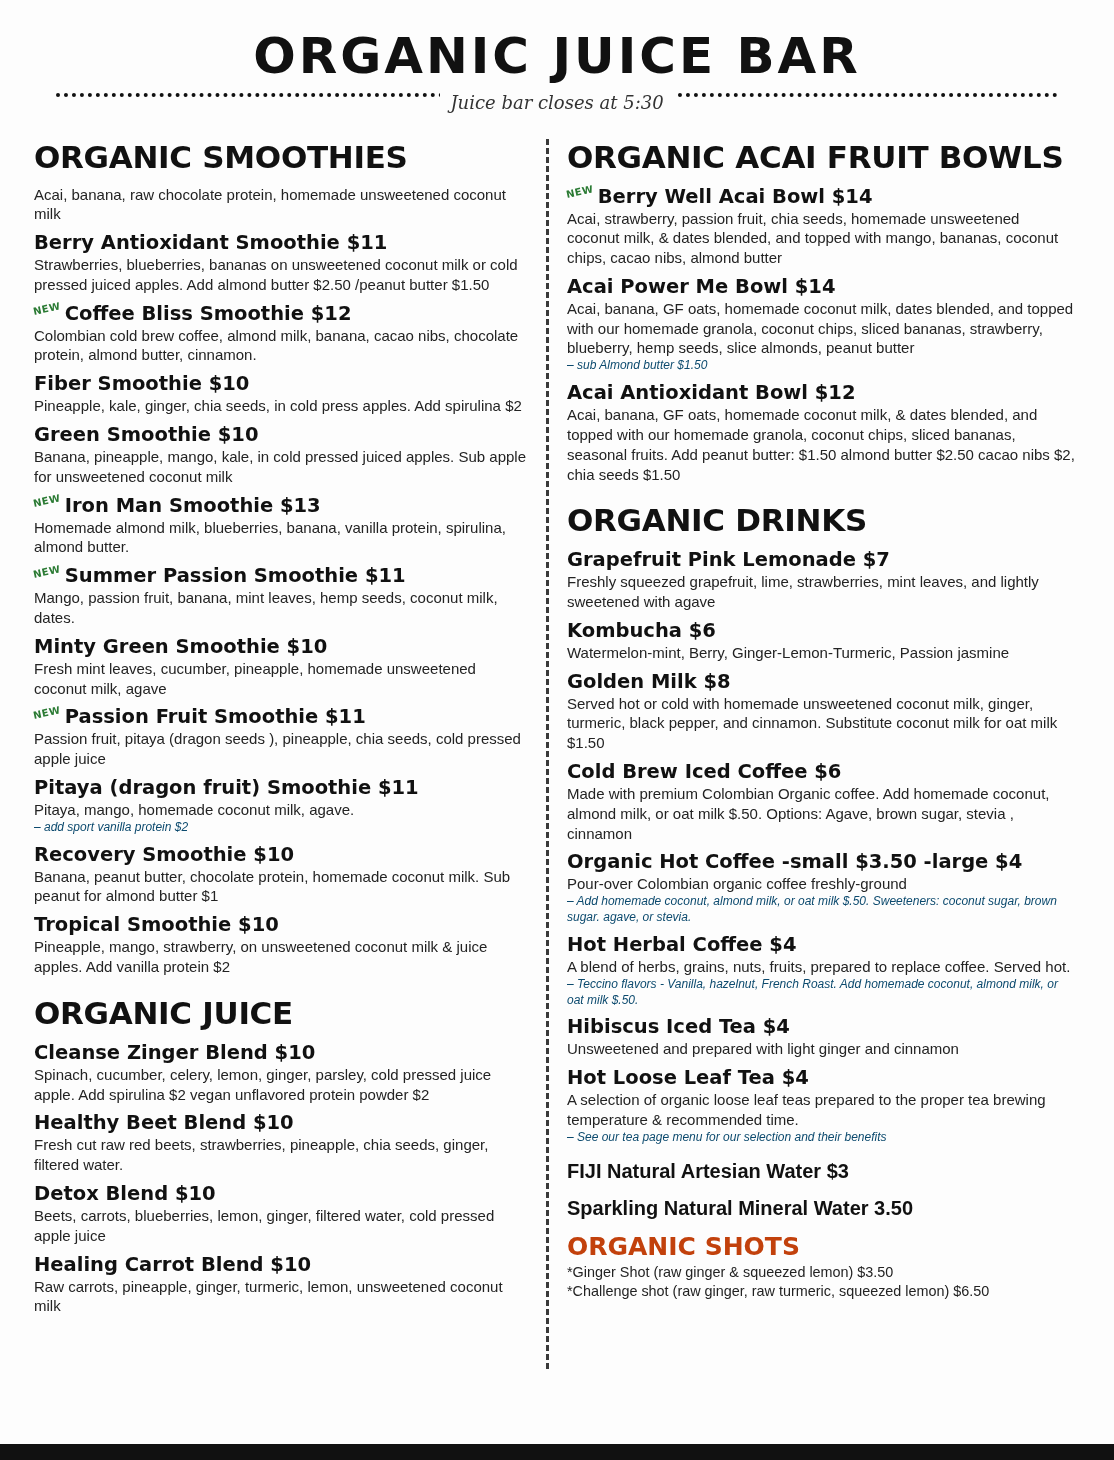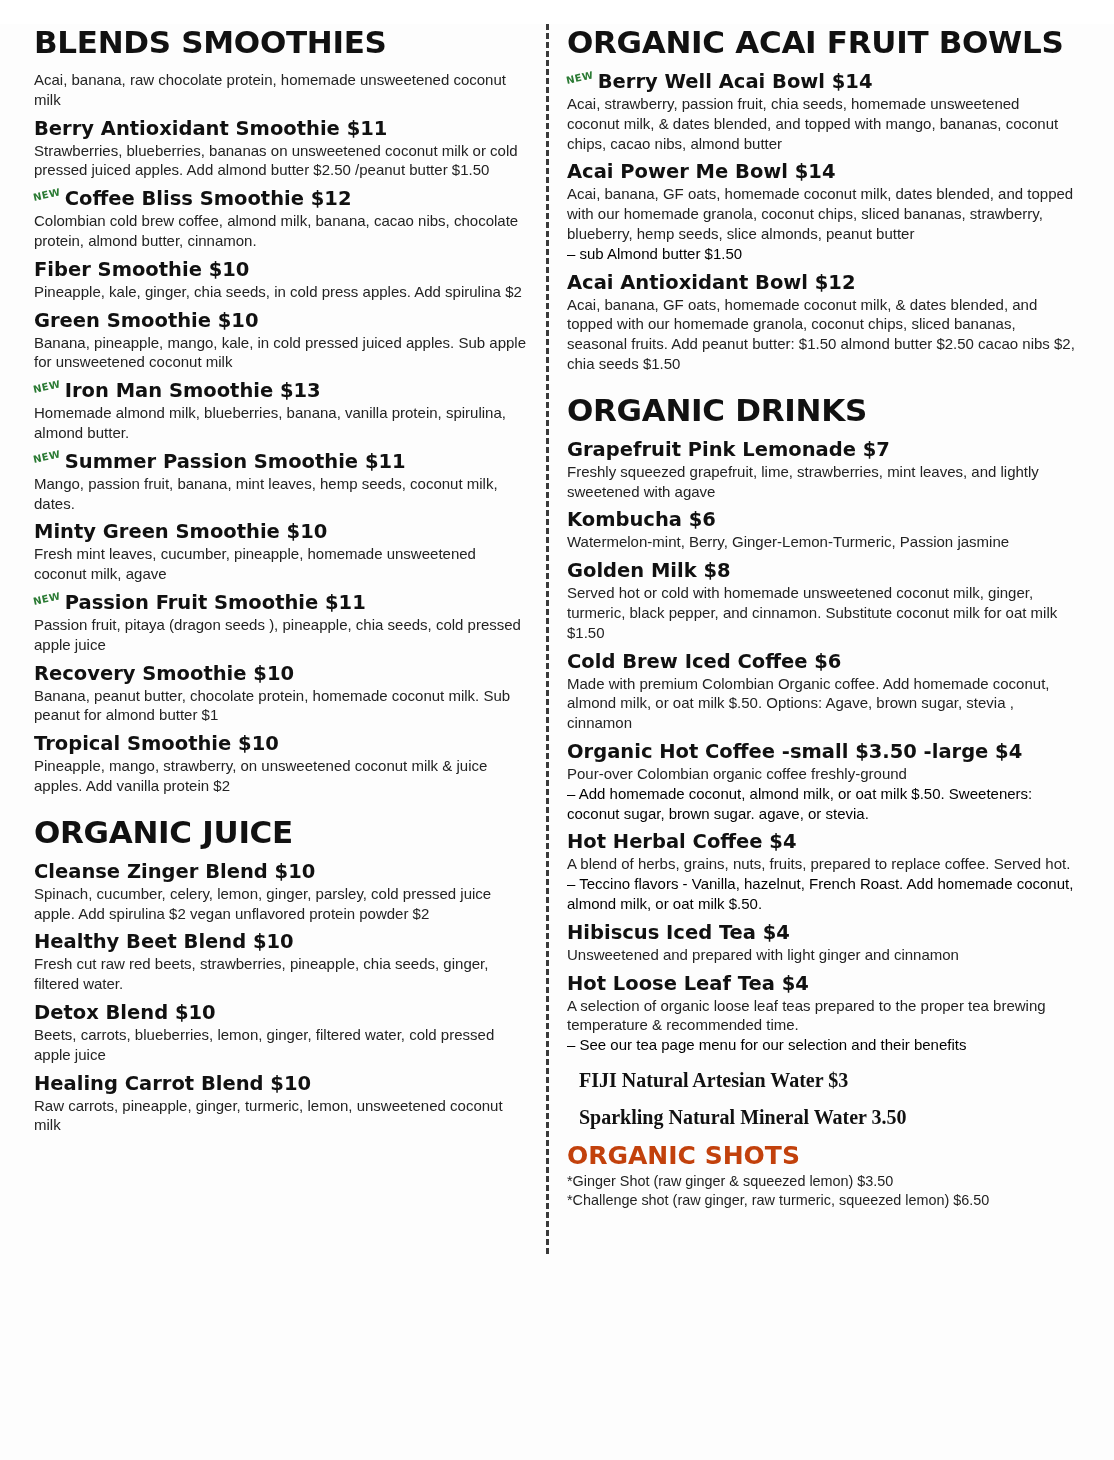--- a/index.html
+++ b/index.html
@@ -86,23 +86,24 @@
     display: block;
   }
   .item-desc {
     font-size: 15px;
     line-height: 1.32;
     color: #232323;
     display: block;
     margin-top: 1px;
   }
   .item-note {
-    font-size: 15px;
+    font-size: 12px;
     line-height: 1.32;
-    color: #000000;
+    color: #0c4a6e;
+    font-style: italic;
     display: block;
   }
   .new-badge {
     display: inline-block;
     font-family: "DejaVu Sans", sans-serif;
     font-size: 10px;
     font-weight: bold;
     color: #2a7a33;
     letter-spacing: 0.5px;
     transform: rotate(-12deg) translateY(-5px);
@@ -110,49 +111,54 @@
     vertical-align: middle;
   }
   .sub-head {
     font-family: "DejaVu Sans", sans-serif;
     font-size: 25px;
     font-weight: bold;
     margin: 12px 0 2px 0;
     color: #c2410c;
   }
   .plain-big {
-    font-family: Liberation Serif, serif;
+    font-family: Liberation Sans, sans-serif;
     font-size: 20px;
     font-weight: bold;
-    margin: 14px 0 6px 12px;
+    margin: 14px 0 6px 0;
     color: #111;
   }
   .shot-line {
     font-size: 14.4px;
     line-height: 1.35;
     color: #232323;
   }
   .footer-bar {
     position: absolute;
     left: 0; right: 0; bottom: 0;
     height: 16px;
     background: #111;
   }
 </style>
 </head>
 <body>
 
 <div class="page">
 
+  <div class="header">
+    <h1 class="main-title">ORGANIC JUICE BAR</h1>
+    <div class="dotted-rule"></div>
+    <div class="subtitle">Juice bar closes at 5:30</div>
+  </div>
 
   <div class="columns">
 
     <div class="col-left">
 
-      <h2 class="section-title">BLENDS SMOOTHIES</h2>
+      <h2 class="section-title">ORGANIC SMOOTHIES</h2>
       <div>
         <div class="item">
           <span class="item-desc">Acai, banana, raw chocolate protein, homemade unsweetened coconut milk</span>
         </div>
         <div class="item">
           <span class="item-name">Berry Antioxidant Smoothie $11</span>
           <span class="item-desc">Strawberries, blueberries, bananas on unsweetened coconut milk or cold pressed juiced apples. Add almond butter $2.50 /peanut butter $1.50</span>
         </div>
         <div class="item">
           <span class="item-name"><span class="new-badge">NEW</span><span>Coffee Bliss Smoothie $12</span></span>
@@ -174,20 +180,25 @@
           <span class="item-name"><span class="new-badge">NEW</span><span>Summer Passion Smoothie $11</span></span>
           <span class="item-desc">Mango, passion fruit, banana, mint leaves, hemp seeds, coconut milk, dates.</span>
         </div>
         <div class="item">
           <span class="item-name">Minty Green Smoothie $10</span>
           <span class="item-desc">Fresh mint leaves, cucumber, pineapple, homemade unsweetened coconut milk, agave</span>
         </div>
         <div class="item">
           <span class="item-name"><span class="new-badge">NEW</span><span>Passion Fruit Smoothie $11</span></span>
           <span class="item-desc">Passion fruit,  pitaya (dragon seeds ), pineapple, chia seeds, cold pressed apple juice</span>
+        </div>
+        <div class="item">
+          <span class="item-name">Pitaya (dragon fruit) Smoothie $11</span>
+          <span class="item-desc">Pitaya, mango, homemade coconut milk, agave.</span>
+          <span class="item-note">– add sport vanilla protein $2</span>
         </div>
         <div class="item">
           <span class="item-name">Recovery Smoothie $10</span>
           <span class="item-desc">Banana, peanut butter, chocolate protein, homemade coconut milk. Sub peanut for almond butter $1</span>
         </div>
         <div class="item">
           <span class="item-name">Tropical Smoothie $10</span>
           <span class="item-desc">Pineapple, mango, strawberry, on unsweetened coconut milk &amp; juice apples. Add vanilla protein $2</span>
         </div>
       </div>

